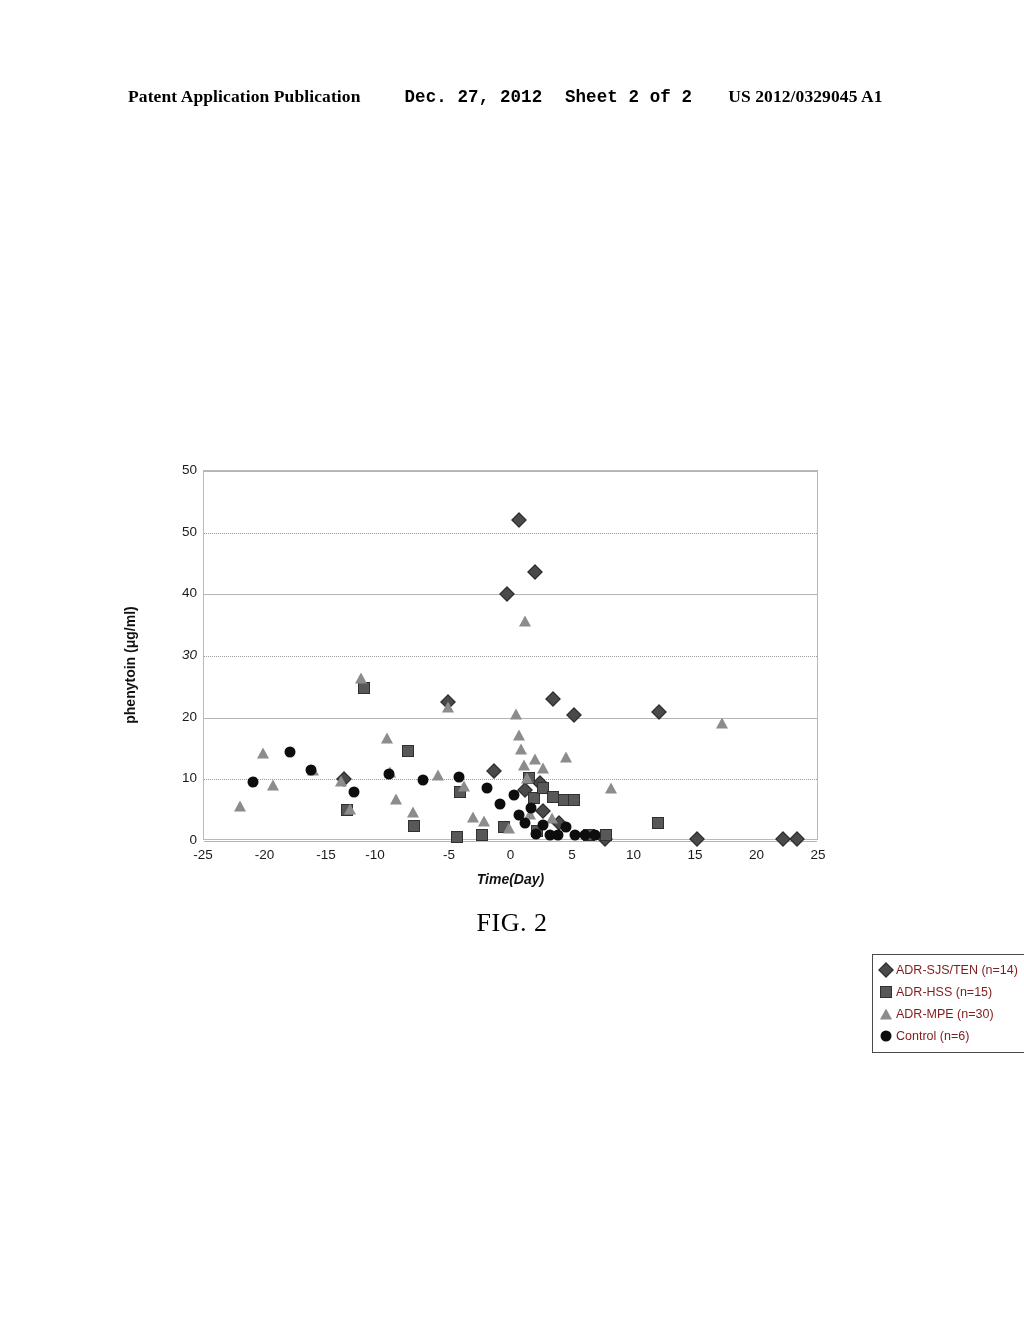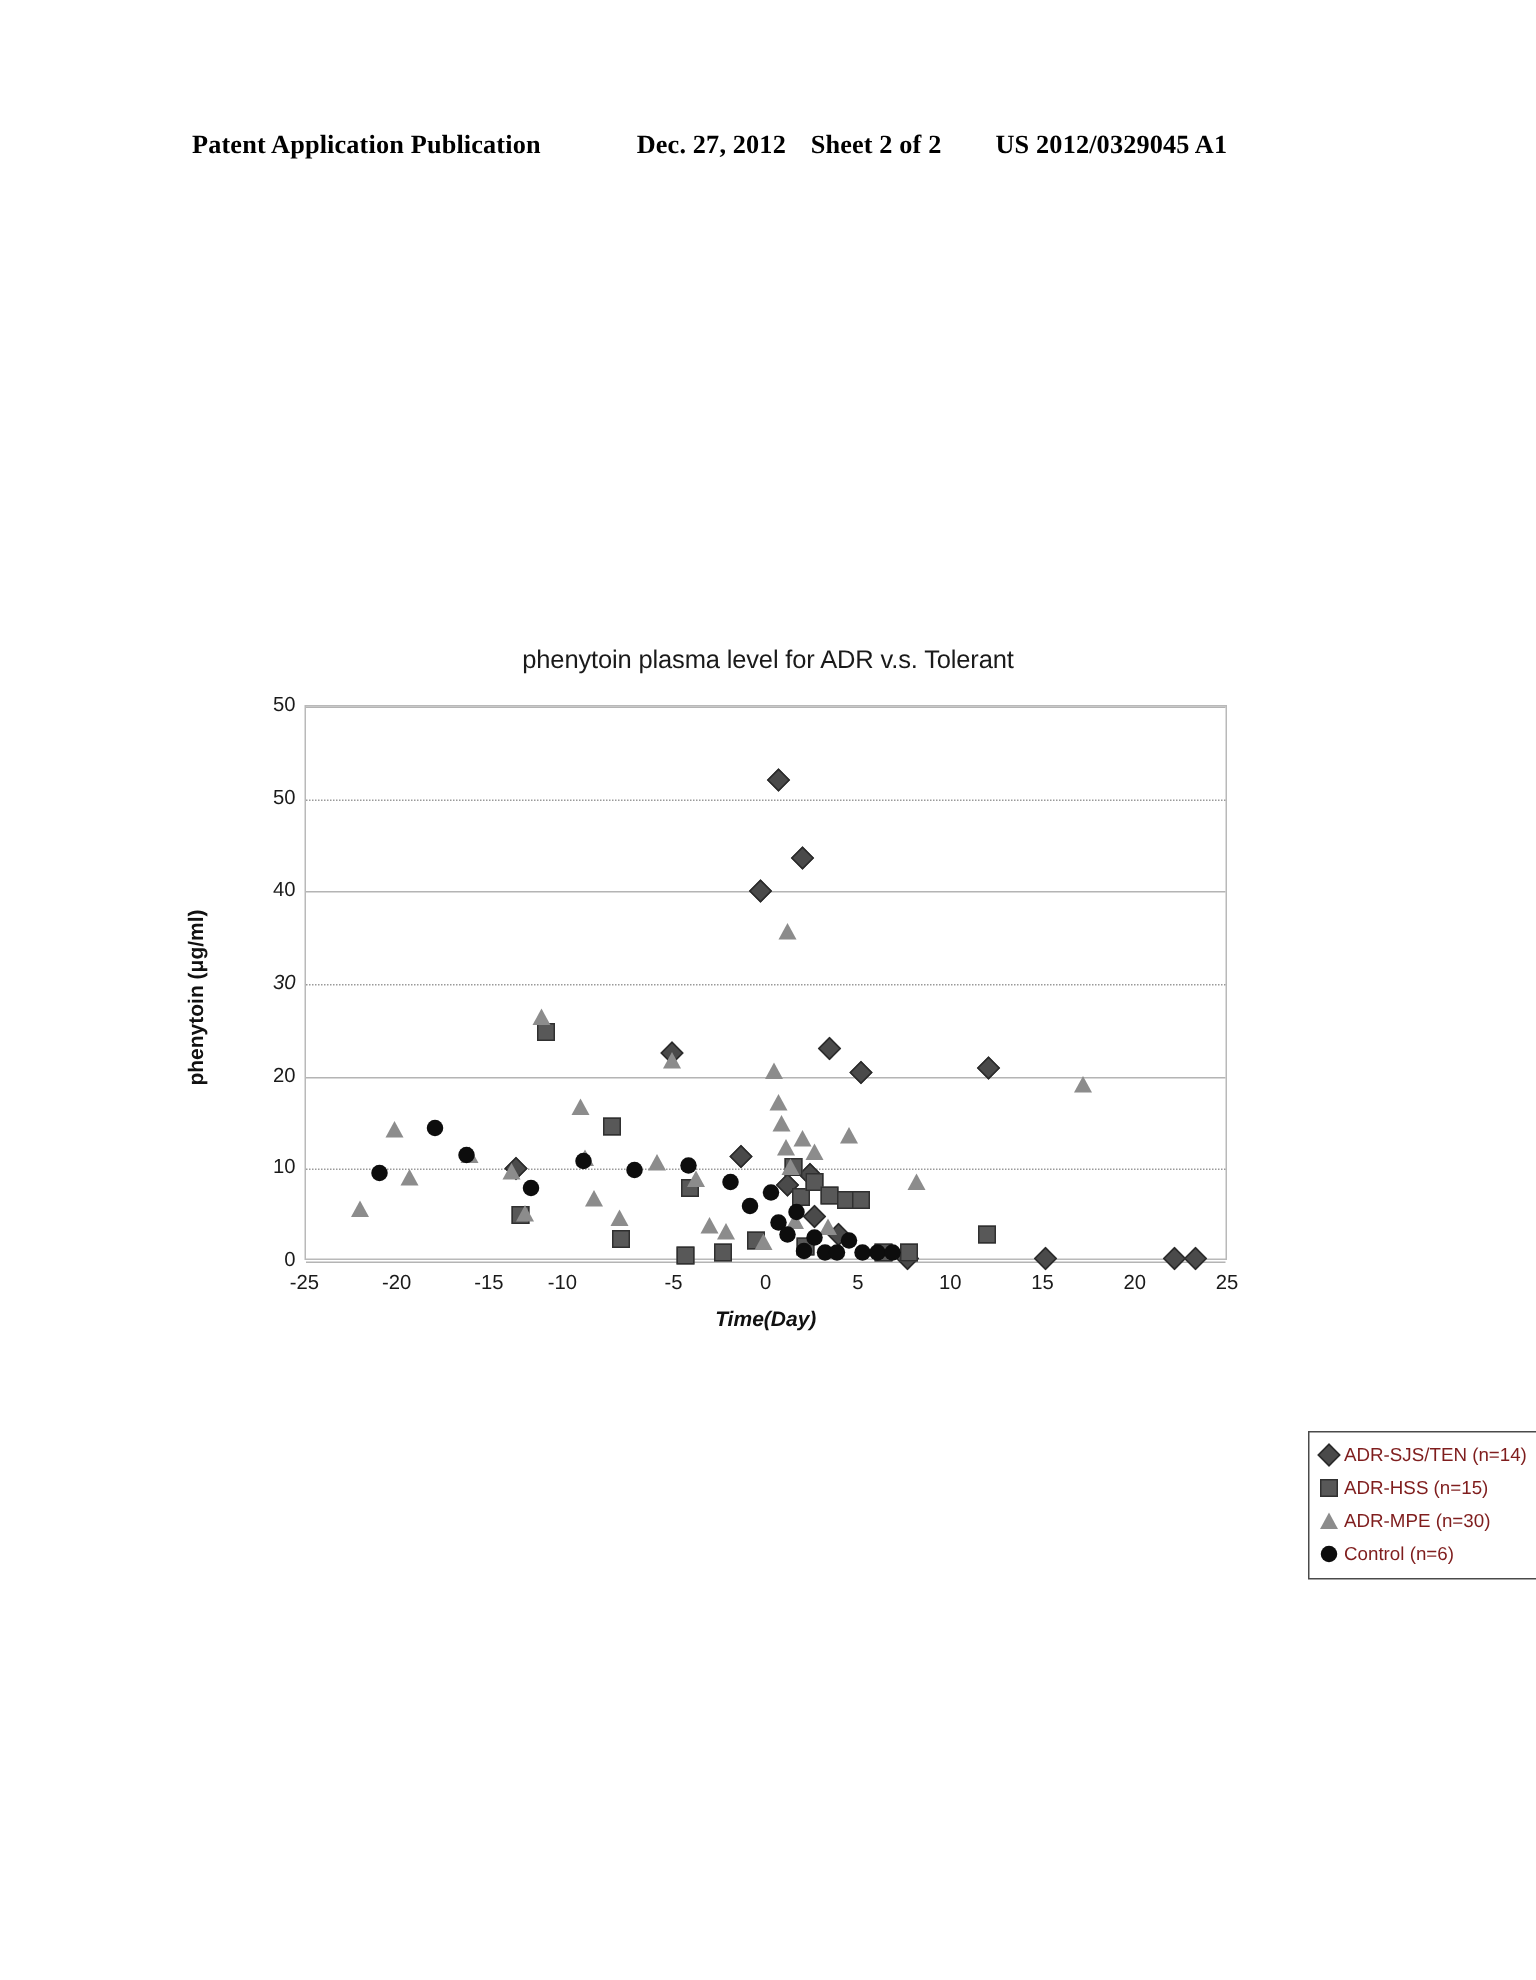--- a/index.html
+++ b/index.html
@@ -27,21 +27,22 @@
     align-items: baseline;
     font-family: "Liberation Serif", serif;
     font-weight: bold;
     font-size: 17.5px;
     letter-spacing: 0.1px;
     white-space: nowrap;
   }
   #patent-header .hdr-left { flex: 0 0 auto; }
   #patent-header .hdr-mid {
     flex: 0 0 auto;
-    margin-left: 64px;
+    margin-left: 44px;
+    font-family: Liberation Mono, monospace;
   }
   #patent-header .hdr-right {
     flex: 0 0 auto;
     margin-left: 36px;
   }
   #patent-header .hdr-date { margin-right: 12px; }
 
   
   #figure {
     position: absolute;
@@ -236,21 +237,20 @@
   <span class="hdr-left">Patent Application Publication</span>
   <span class="hdr-mid">
     <span class="hdr-date">Dec. 27, 2012</span>
     <span>Sheet 2 of 2</span>
   </span>
   <span class="hdr-right">US 2012/0329045 A1</span>
 </div>
 
 <div id="figure">
 
-  <div id="chart-title">phenytoin plasma level for ADR v.s. Tolerant</div>
 
   <div id="y-axis-title">phenytoin (μg/ml)</div>
 
   <div id="y-ticks">
       <div class="ytick" style="top: 370px;">0</div>
       <div class="ytick" style="top: 308.333px;">10</div>
       <div class="ytick" style="top: 246.667px;">20</div>
       <div class="ytick" style="top: 185px; font-style: italic;">30</div>
       <div class="ytick" style="top: 123.333px;">40</div>
       <div class="ytick" style="top: 61.6667px;">50</div>
@@ -392,13 +392,14 @@
       <div class="xtick" style="left: 246px;">-5</div>
       <div class="xtick" style="left: 307.5px;">0</div>
       <div class="xtick" style="left: 369px;">5</div>
       <div class="xtick" style="left: 430.5px;">10</div>
       <div class="xtick" style="left: 492px;">15</div>
       <div class="xtick" style="left: 553.5px;">20</div>
       <div class="xtick" style="left: 615px;">25</div>
     </div>
   <div id="x-axis-title">Time(Day)</div>
 
+  <div id="fig-caption">FIG. 2</div>
 </div>
 
 </body></html>

